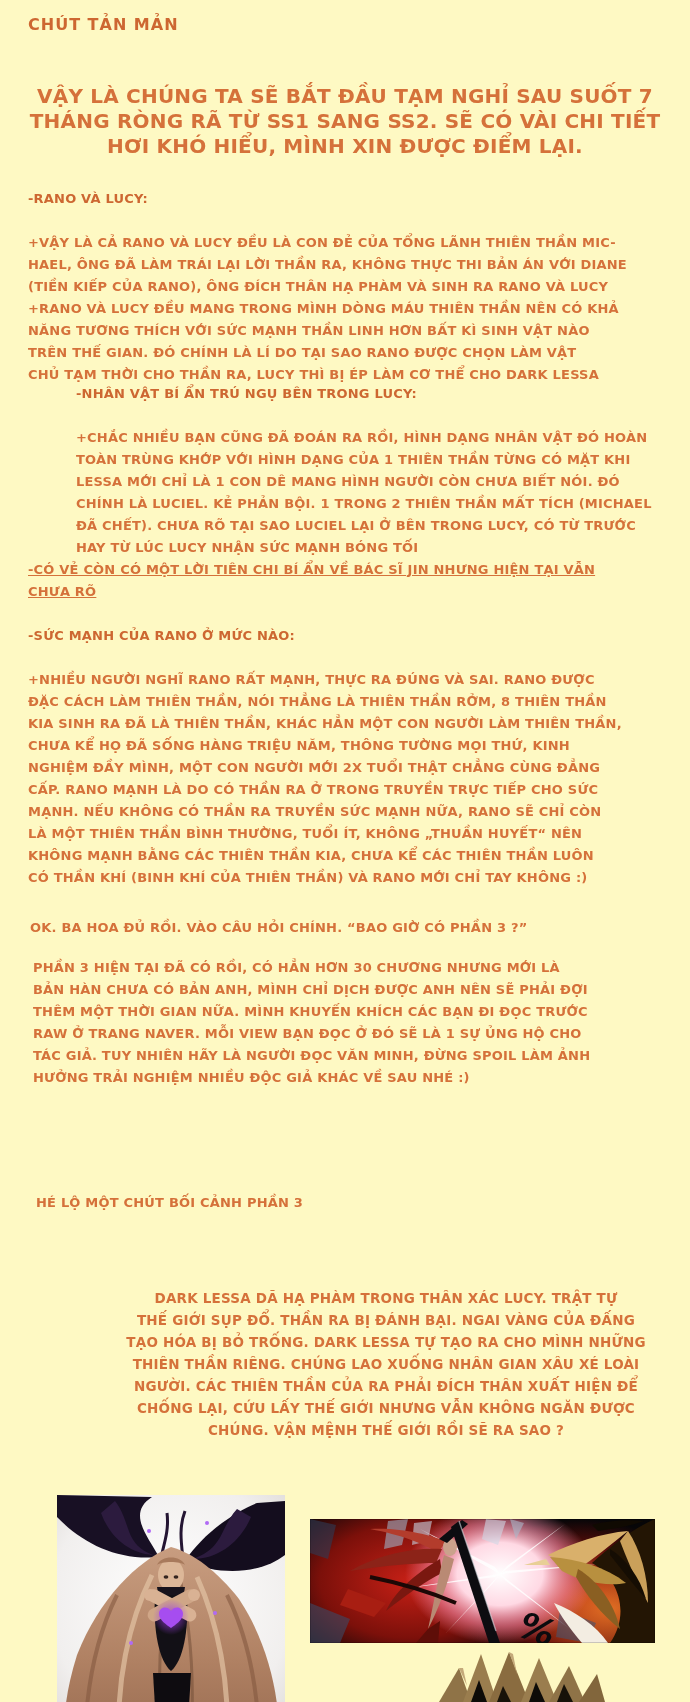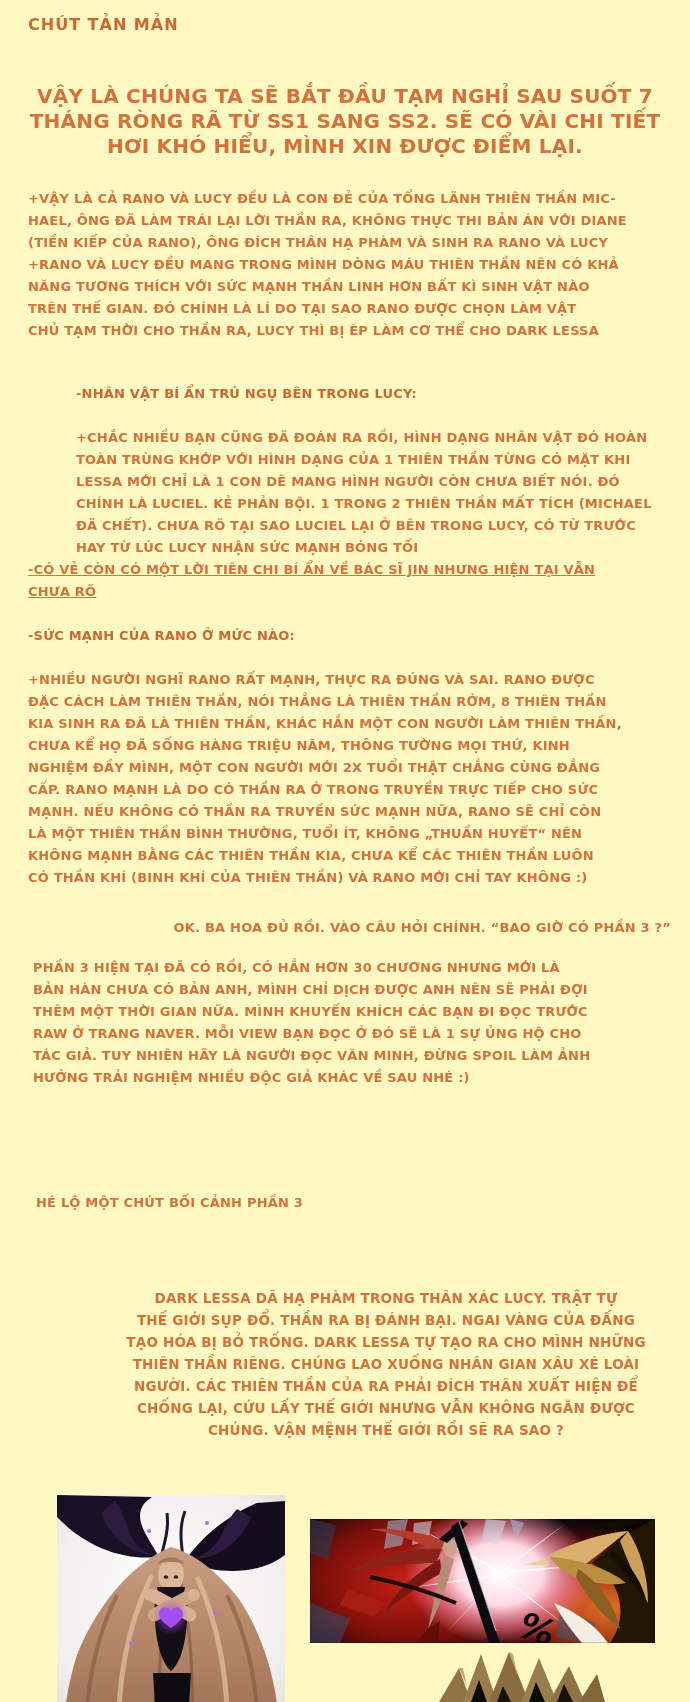--- a/index.html
+++ b/index.html
@@ -12,41 +12,42 @@
   .tx{position:absolute;white-space:pre-line;letter-spacing:.2px;}
   .body-tx{font-size:13px;line-height:22px;width:655px;}
   .heading-tx{font-size:13px;line-height:22px;color:#cd6731;}
   .center-tx{left:0;width:690px;text-align:center;}
   #title{top:15px;left:28px;font-size:16px;letter-spacing:1px;color:#cd6731;}
   #intro{top:52px;font-size:20px;line-height:25px;margin-top:32px;}
   #sec1{top:166px;left:28px;}
   #sec2{top:361px;left:28px;margin-left:48px;}
   #sec3{top:537px;left:28px;text-decoration:underline;}
   #sec4{top:603px;left:28px;}
-  #question{top:917px;left:16px;text-align:right;}
+  #question{top:917px;left:30px;}
   #answer{top:957px;left:33px;}
   #teaser{top:1170px;left:36px;}
   #story{top:1287px;font-size:13.5px;line-height:22px;margin-left:41px;}
   .panel{position:absolute;display:block;}
   #panel-lucy{left:57px;top:1495px;}
   #panel-battle{left:310px;top:1519px;}
   #panel-hair{left:437px;top:1652px;}
 </style>
 </head>
 <body>
 
 <div id="page">
 
   <div id="title" class="tx">CHÚT TẢN MẢN</div>
 
   <div id="intro" class="tx center-tx">VẬY LÀ CHÚNG TA SẼ BẮT ĐẦU TẠM NGHỈ SAU SUỐT 7
 THÁNG RÒNG RÃ TỪ SS1 SANG SS2. SẼ CÓ VÀI CHI TIẾT
 HƠI KHÓ HIỂU, MÌNH XIN ĐƯỢC ĐIỂM LẠI.</div>
 
   <div id="sec1" class="tx body-tx">
+    <div class="heading-tx">-RANO VÀ LUCY:</div>
     <div>+VẬY LÀ CẢ RANO VÀ LUCY ĐỀU LÀ CON ĐẺ CỦA TỔNG LÃNH THIÊN THẦN MIC-
 HAEL, ÔNG ĐÃ LÀM TRÁI LẠI LỜI THẦN RA, KHÔNG THỰC THI BẢN ÁN VỚI DIANE
 (TIỀN KIẾP CỦA RANO), ÔNG ĐÍCH THÂN HẠ PHÀM VÀ SINH RA RANO VÀ LUCY
 +RANO VÀ LUCY ĐỀU MANG TRONG MÌNH DÒNG MÁU THIÊN THẦN NÊN CÓ KHẢ
 NĂNG TƯƠNG THÍCH VỚI SỨC MẠNH THẦN LINH HƠN BẤT KÌ SINH VẬT NÀO
 TRÊN THẾ GIAN. ĐÓ CHÍNH LÀ LÍ DO TẠI SAO RANO ĐƯỢC CHỌN LÀM VẬT
 CHỦ TẠM THỜI CHO THẦN RA, LUCY THÌ BỊ ÉP LÀM CƠ THỂ CHO DARK LESSA</div>
   </div>
 
   <div id="sec2" class="tx body-tx">

